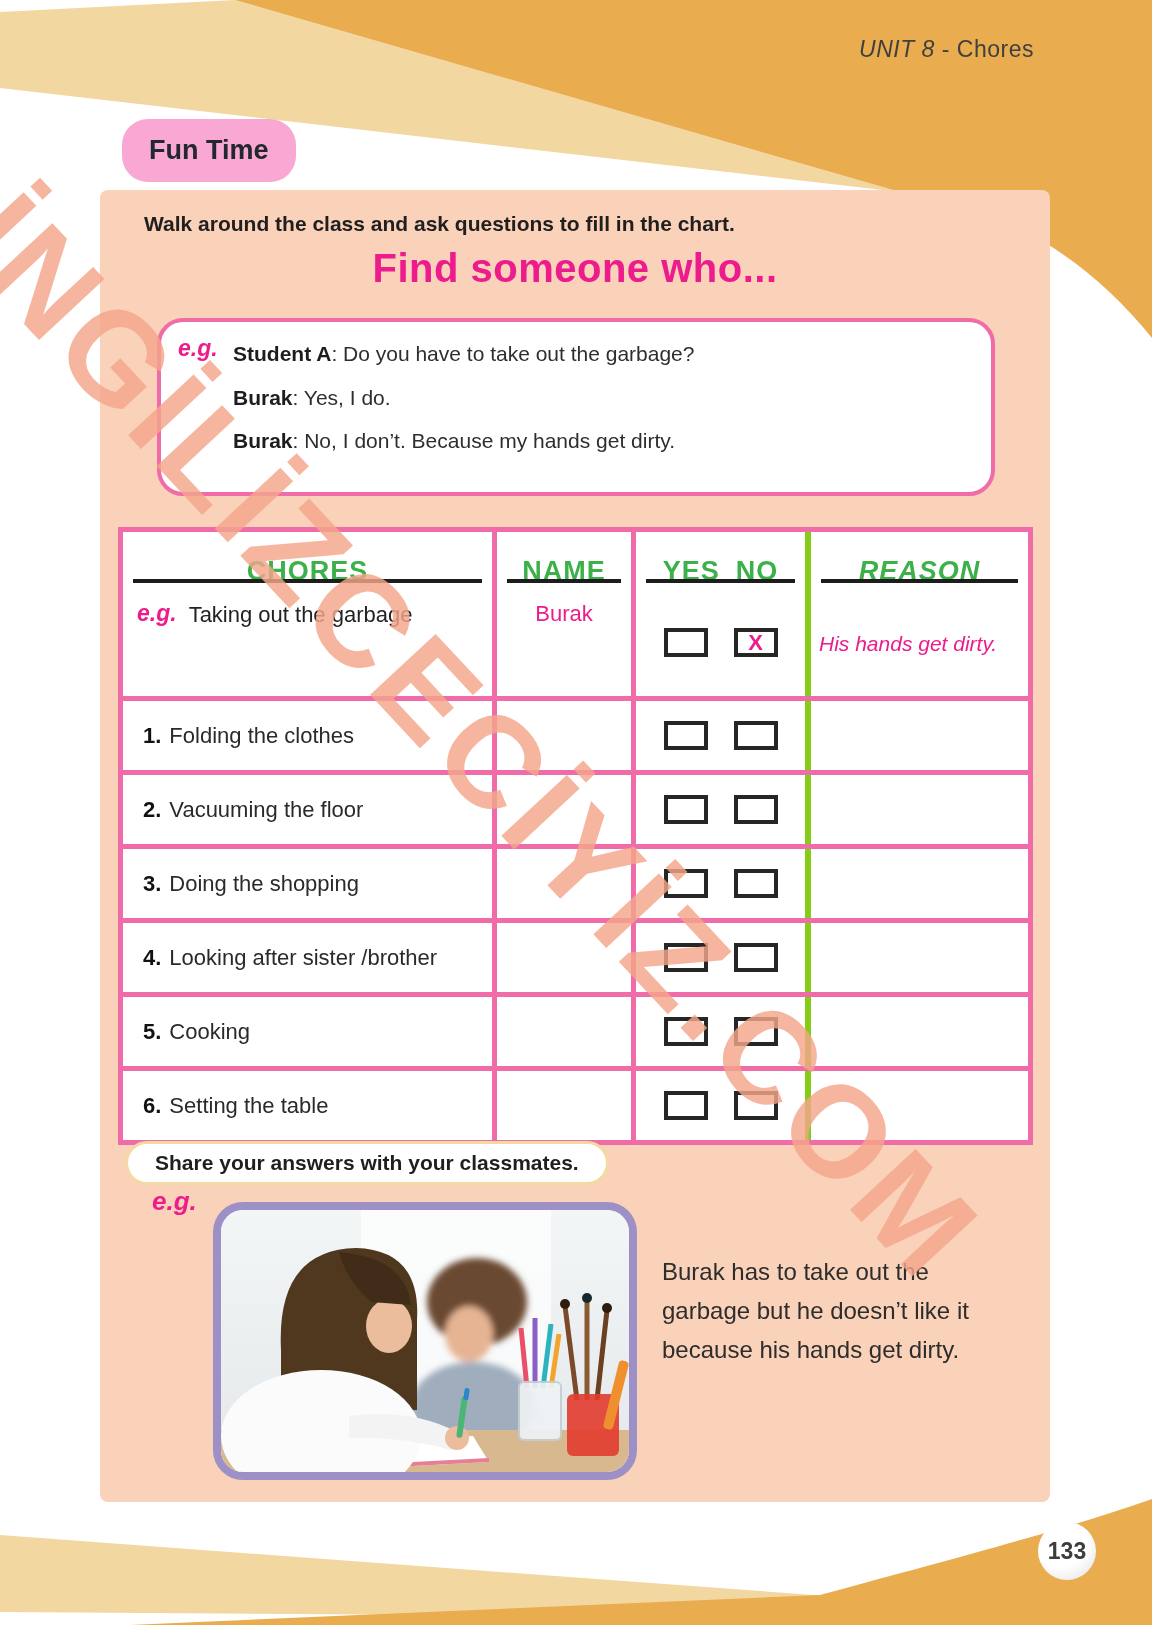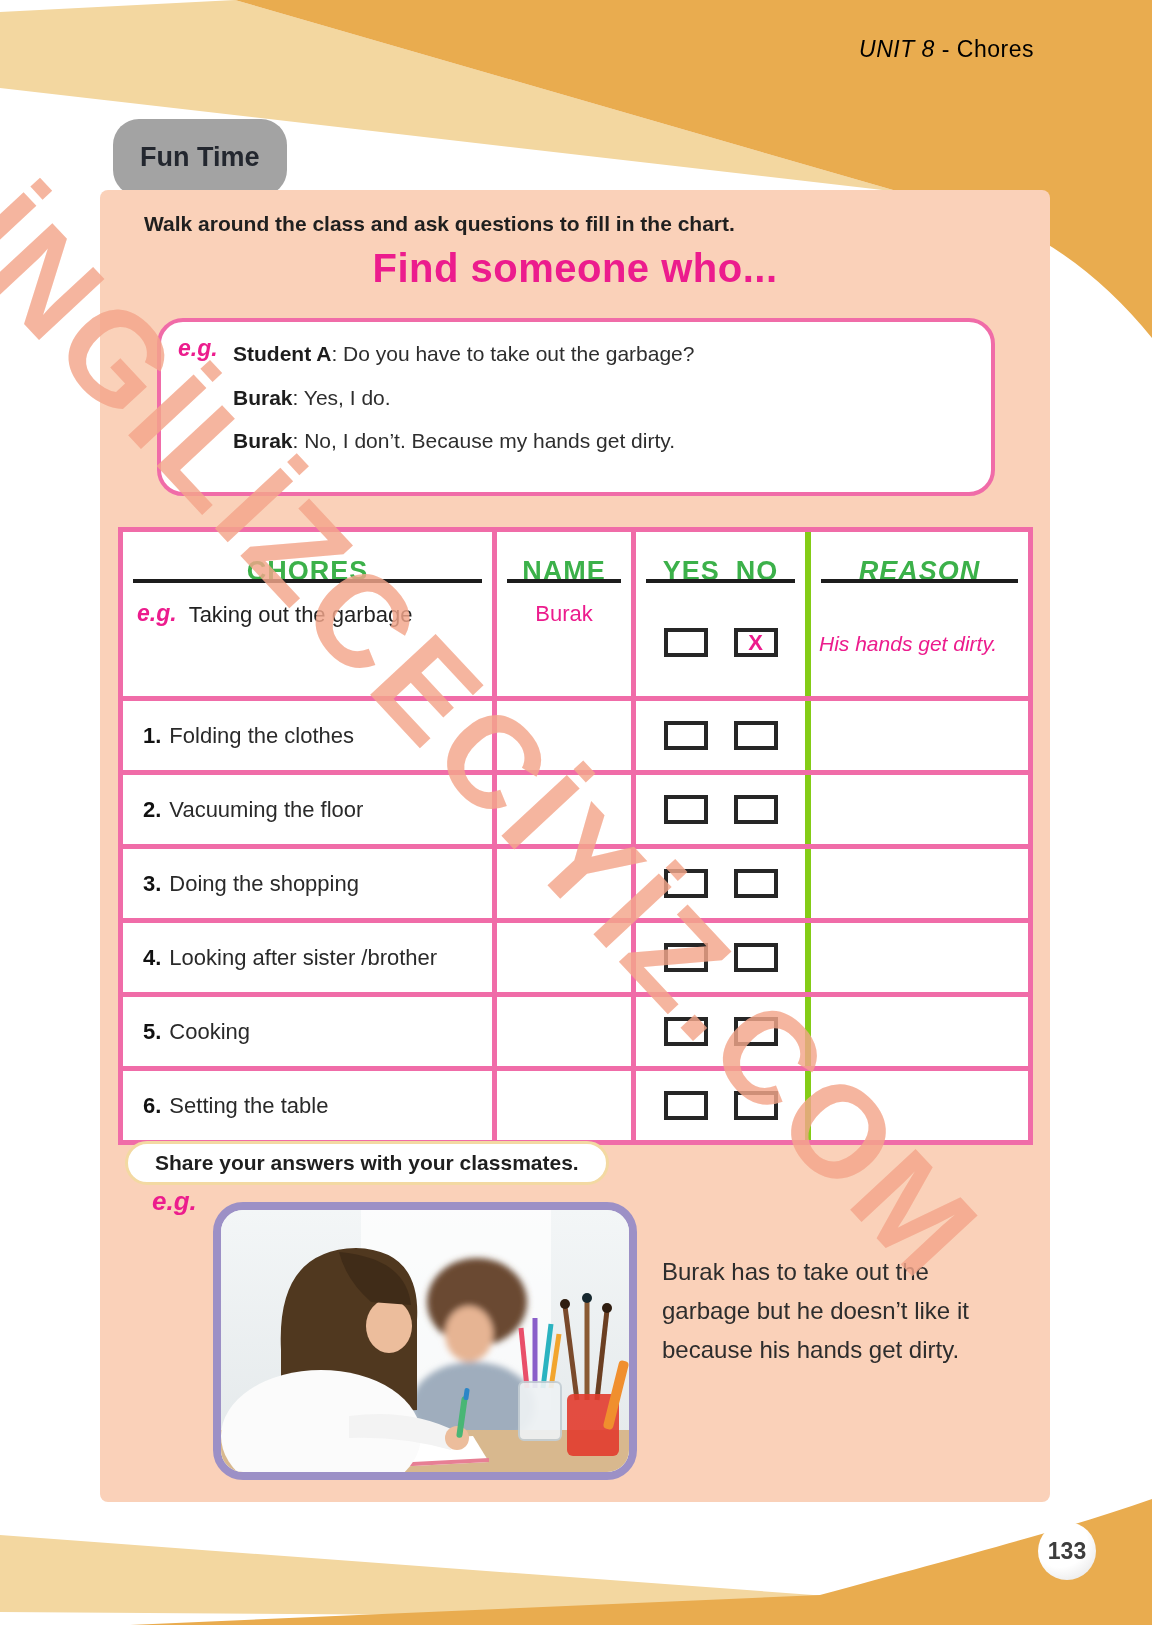--- a/index.html
+++ b/index.html
@@ -4,34 +4,34 @@
 <style>
   html,body{margin:0;padding:0;}
   body{
     width:1152px;height:1625px;position:relative;overflow:hidden;
     background:#ffffff;font-family:"Liberation Sans",sans-serif;color:#2b2b2b;
   }
   
   #header-svg{position:absolute;left:0;top:0;}
   #footer-svg{position:absolute;left:0;top:1495px;}
   .unit-label{
-    position:absolute;top:36px;right:118px;font-size:23px;color:#000000;
+    position:absolute;top:36px;right:118px;font-size:23px;color:#404040;
     letter-spacing:.5px;
   }
   .unit-label .it{font-style:italic;}
   .page-circle{
     position:absolute;left:1038px;top:1522px;width:58px;height:58px;border-radius:50%;
     background:radial-gradient(circle at 38% 32%, #ffffff 50%, #ececec 80%, #dcdcdc 100%);
     display:flex;align-items:center;justify-content:center;
     font-weight:bold;font-size:23px;color:#3d3d3d;
   }
   
   .badge{
-    position:absolute;left:113px;top:119px;background:#a3a3a3;border-radius:26px;
-    padding:23px 27px;font-weight:bold;font-size:27px;color:#23272f;
+    position:absolute;left:122px;top:119px;background:#f9a8d4;border-radius:26px;
+    padding:16px 27px;font-weight:bold;font-size:27px;color:#23272f;
   }
   
   .panel{
     position:absolute;left:100px;top:190px;width:950px;height:1312px;
     background:#FAD1B9;border-radius:8px;
   }
   .instruction{
     position:absolute;left:44px;top:22px;font-weight:bold;font-size:21px;color:#1f1f1f;
   }
   .main-title{

